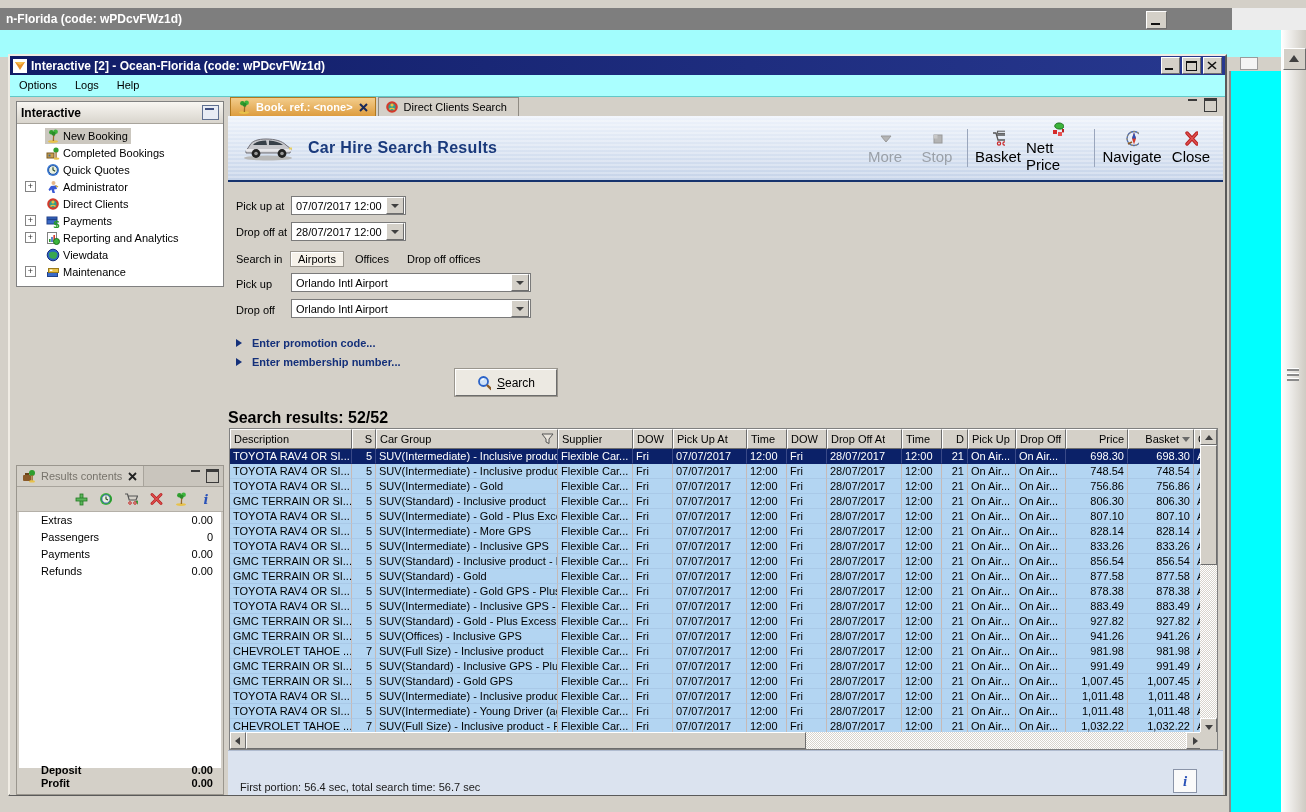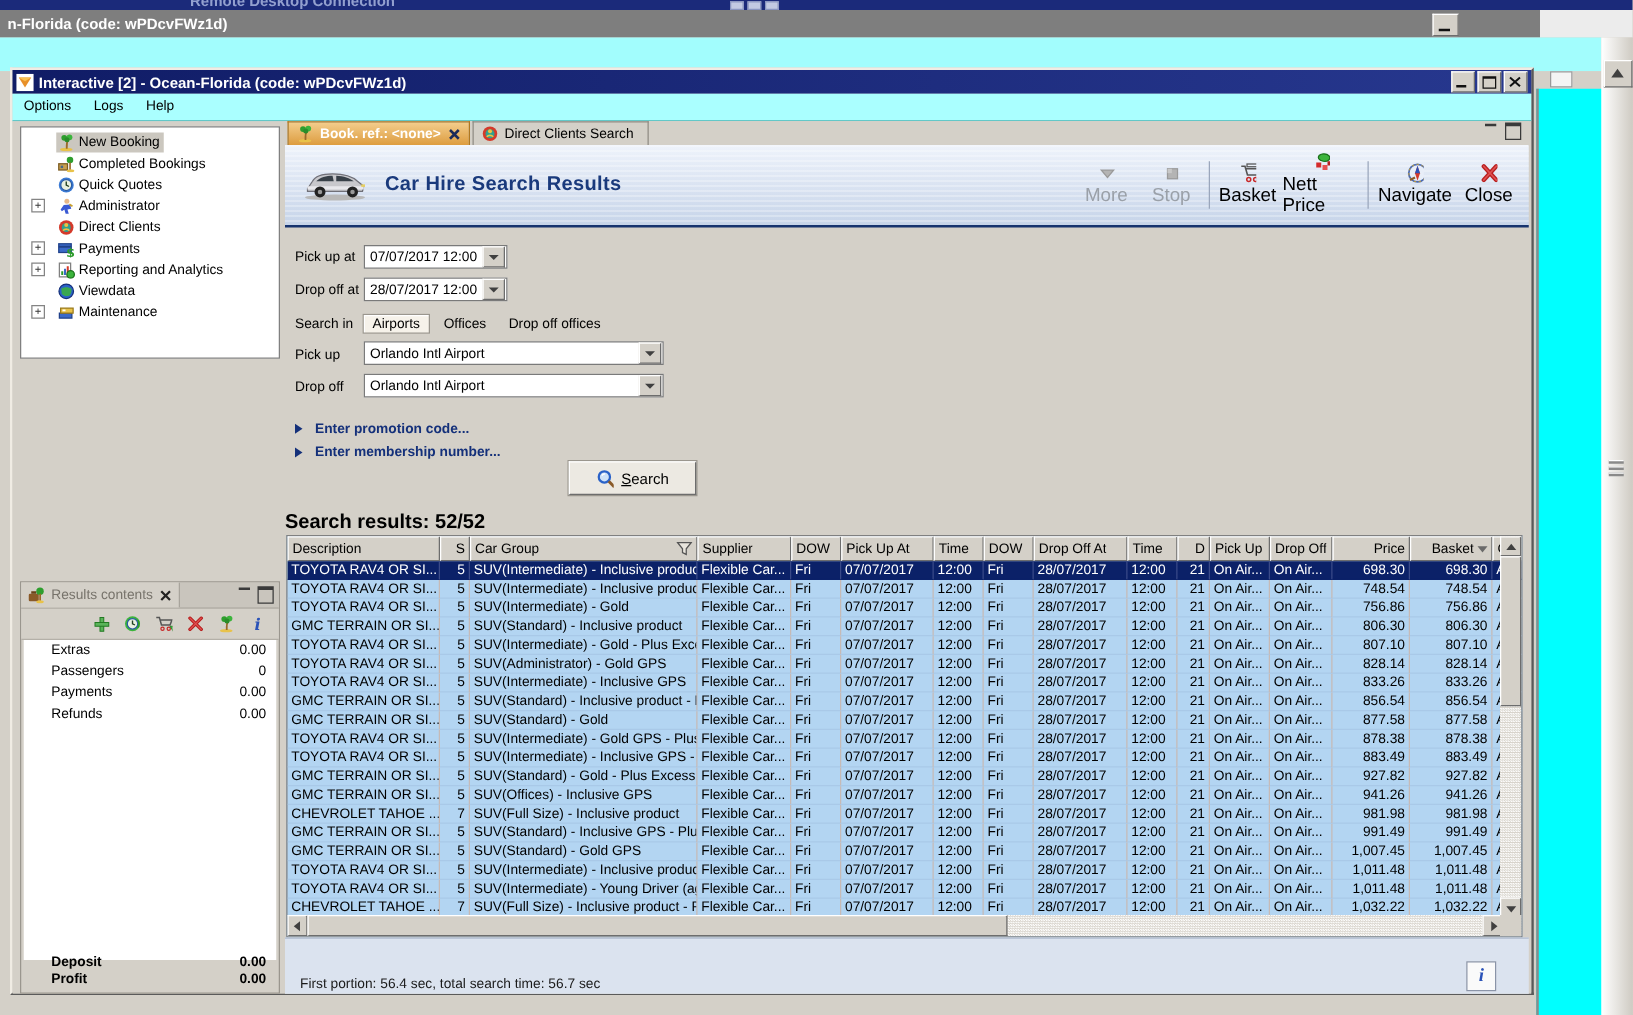--- a/index.html
+++ b/index.html
@@ -162,26 +162,20 @@
   .info-btn{position:absolute;right:26px;top:18px;width:22px;height:22px;background:#fafafa;
             border:1px solid #8a94a8;display:flex;align-items:center;justify-content:center;
             font-family:"Liberation Serif","DejaVu Serif",serif;font-weight:bold;font-style:italic;
             color:#2a52b8;font-size:15px;}
 </style>
 </head>
 <body>
 
 <div id="screen">
 
-  <div class="rdp-top">
-    <span class="rdp-title">Remote Desktop Connection</span>
-    <span class="rdp-ctl" style="left:584px"></span>
-    <span class="rdp-ctl" style="left:598px"></span>
-    <span class="rdp-ctl" style="left:612px"></span>
-  </div>
   <div class="session-bar">
     <span>n-Florida (code: wPDcvFWz1d)</span>
   </div>
   <div class="session-right"></div>
   <div class="session-min">
       <i></i>
     </div>
   <div class="cyan-strip"></div>
   <div class="bg-row"></div>
   <div class="restore-btn">
@@ -225,20 +219,26 @@
         </span>
     </div>
     <div class="menubar">
       <span class="menu-item">Options</span>
       <span class="menu-item">Logs</span>
       <span class="menu-item">Help</span>
     </div>
     <div class="content">
 
       <div class="nav-panel">
+        <div class="nav-head">
+          <span class="nav-title">Interactive</span>
+          <span class="panel-collapse">
+              <i></i>
+            </span>
+        </div>
         <div class="tree" id="tree">
             <div class="tree-row">
               <span class="expand-spacer"></span>
               <span class="tree-inner selected">
                 <span class="ico">
                   <svg width="14" height="14">
                     <ellipse cx="7" cy="12.6" rx="5" ry="1.4" fill="#e8c24a"></ellipse>
                     <path d="M7.4 12 C7.2 8 7.6 6 8.6 4" stroke="#9a6a2a" stroke-width="1.4" fill="none"></path>
                     <circle cx="5.4" cy="3.2" r="2.3" fill="#2e9e2e"></circle>
                     <circle cx="9.6" cy="2.8" r="2.3" fill="#3cb43c"></circle>
@@ -779,21 +779,21 @@
                 <div class="gc num" style="width: 26px;">21</div>
                 <div class="gc" style="width: 48px;">On Air...</div>
                 <div class="gc" style="width: 50px;">On Air...</div>
                 <div class="gc num" style="width: 62px;">807.10</div>
                 <div class="gc num" style="width: 66px;">807.10</div>
                 <div class="gc" style="width: 30px;">Ala</div>
               </div>
               <div class="grow">
                 <div class="gc" style="width: 122px;">TOYOTA RAV4 OR SI...</div>
                 <div class="gc num" style="width: 24px;">5</div>
-                <div class="gc" style="width: 182px;">SUV(Administrator) - Gold GPS</div>
+                <div class="gc" style="width: 182px;">SUV(Intermediate) - More GPS</div>
                 <div class="gc" style="width: 75px;">Flexible Car...</div>
                 <div class="gc" style="width: 40px;">Fri</div>
                 <div class="gc" style="width: 74px;">07/07/2017</div>
                 <div class="gc" style="width: 40px;">12:00</div>
                 <div class="gc" style="width: 40px;">Fri</div>
                 <div class="gc" style="width: 75px;">28/07/2017</div>
                 <div class="gc" style="width: 40px;">12:00</div>
                 <div class="gc num" style="width: 26px;">21</div>
                 <div class="gc" style="width: 48px;">On Air...</div>
                 <div class="gc" style="width: 50px;">On Air...</div>

